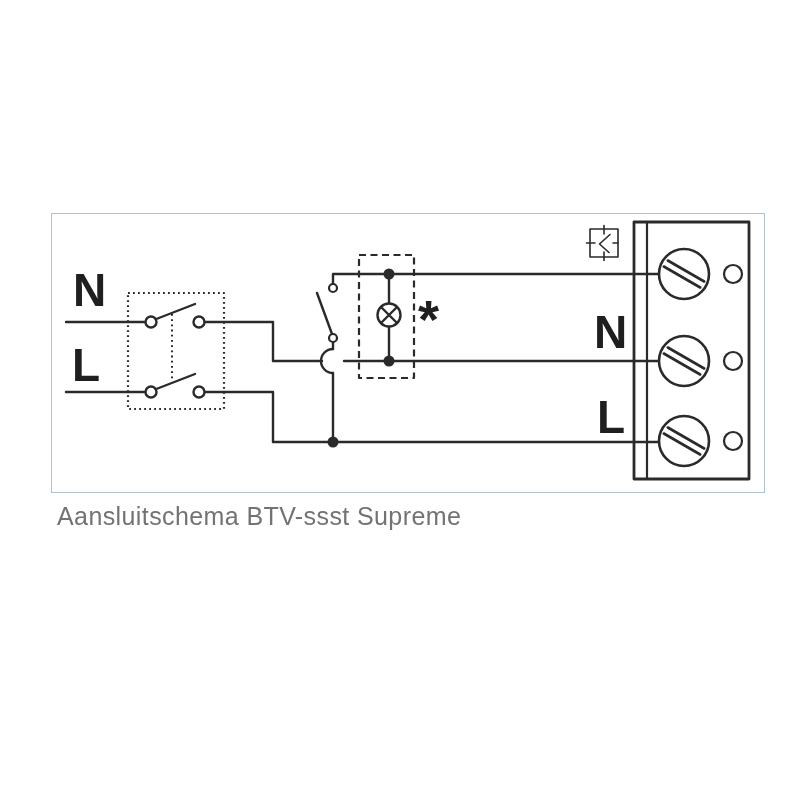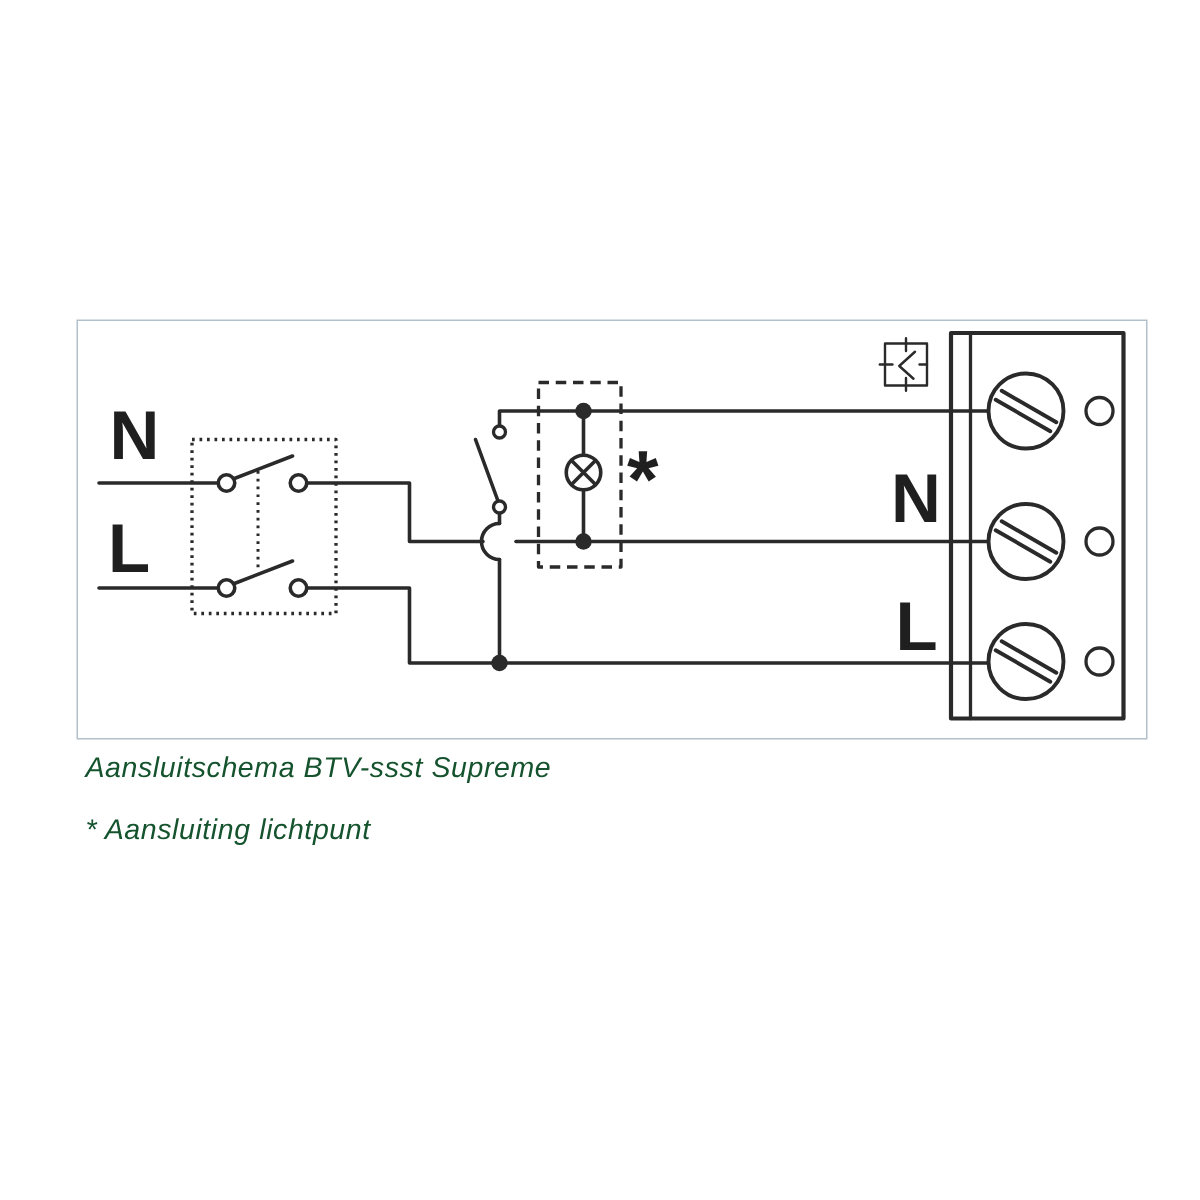--- a/index.html
+++ b/index.html
@@ -39,24 +39,23 @@
   }
   .asterisk-label {
     font-family: "Liberation Sans", sans-serif;
     font-weight: bold;
     font-size: 54px;
     fill: #1f1f1f;
   }
   .caption-text {
     position: absolute;
     left: 57px;
-    font-style: italic;
-    font-size: 19px;
+    font-size: 25px;
     letter-spacing: 0.4px;
-    color: #14532d;
+    color: #737373;
     white-space: nowrap;
   }
   .caption-title { top: 502px; }
   .caption-footnote { top: 543px; }
 </style>
 </head>
 <body>
 
 <div class="canvas">
 
@@ -140,15 +139,14 @@
 
       <text x="21" y="92" class="schem-label">N</text>
       <text x="20" y="167" class="schem-label">L</text>
       <text x="542" y="134" class="schem-label">N</text>
       <text x="545" y="219" class="schem-label">L</text>
       <text x="366" y="124" class="asterisk-label">*</text>
     </svg>
   </div>
 
   <div class="caption-text caption-title">Aansluitschema BTV-ssst Supreme</div>
-  <div class="caption-text caption-footnote">* Aansluiting lichtpunt</div>
 
 </div>
 
 </body></html>

